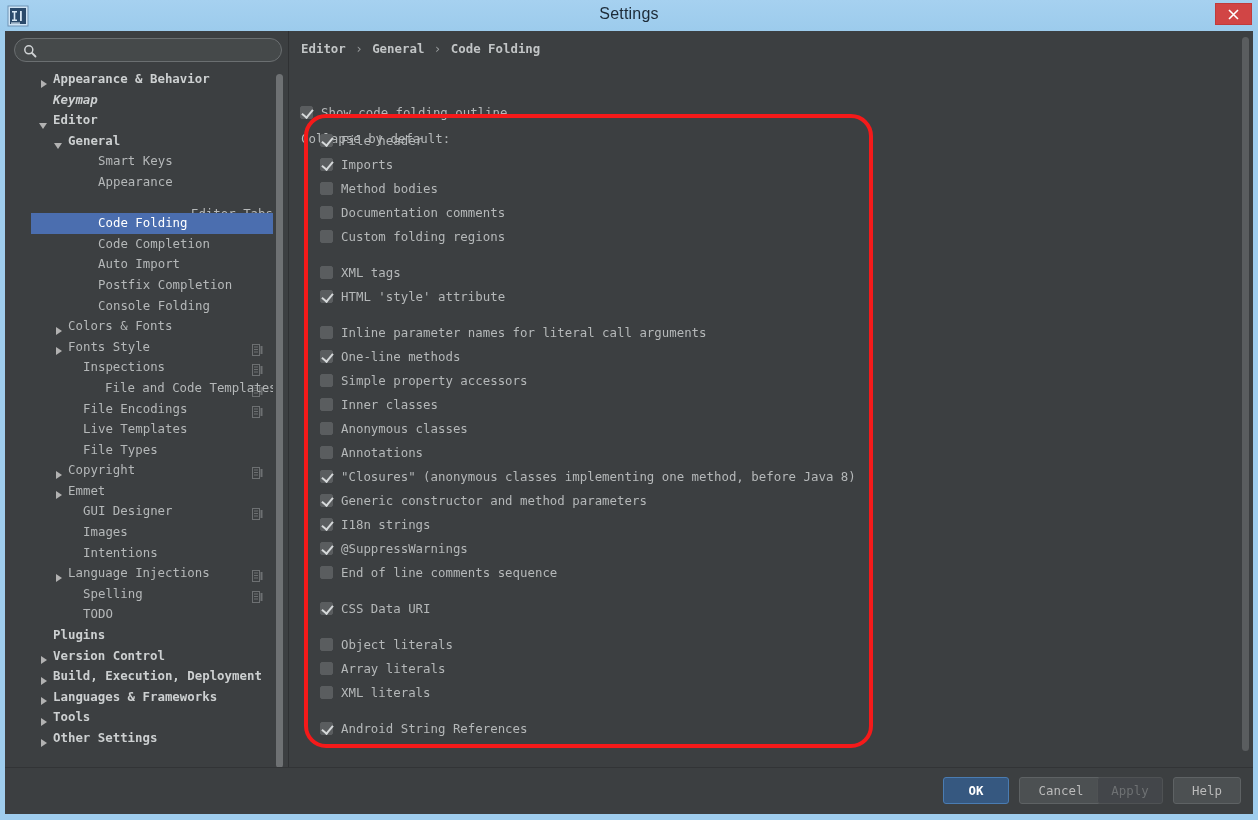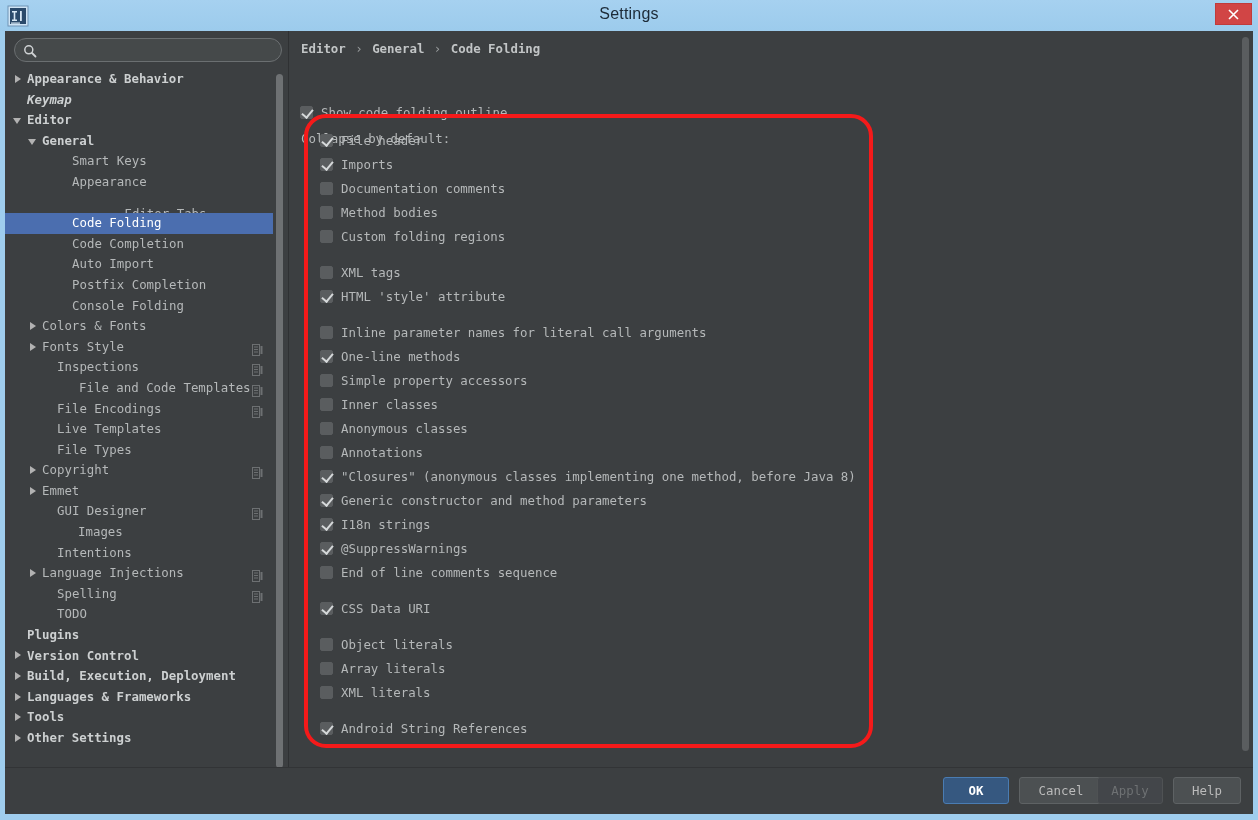--- a/index.html
+++ b/index.html
@@ -98,23 +98,24 @@
   .tree {
     position: absolute;
     left: 0px; top: 38px;
     width: 268px; height: 680px;
     overflow: hidden;
   }
   .tree-row {
     position: relative;
     height: 20.6px;
     display: flex;
-    align-items: center;
+    align-items: flex-end;
     cursor: default;
     white-space: nowrap;
+    margin-left: 26px;
   }
   .tree-row.selected { background: #4b6eaf; }
   .tw {
     width: 11px; height: 11px;
     margin-right: 3px;
     flex: 0 0 auto;
     position: relative;
   }
   .tw.right::before {
     content: "";
@@ -462,21 +463,21 @@
             <span class="tw"></span>
             <span class="tree-label">GUI Designer</span>
             <span class="scope-icon"><svg width="11" height="12" viewBox="0 0 11 12">
                 <rect x="0.5" y="0.5" width="7" height="11" fill="none" stroke="#a9acae"></rect>
                 <rect x="2" y="2.5" width="4" height="1" fill="#a9acae"></rect>
                 <rect x="2" y="5" width="4" height="1" fill="#a9acae"></rect>
                 <rect x="2" y="7.5" width="4" height="1" fill="#a9acae"></rect>
                 <rect x="8.5" y="2" width="2" height="8" fill="#a9acae"></rect>
               </svg></span>
           </div>
-          <div class="tree-row" style="padding-left: 38px; gap: 21px;">
+          <div class="tree-row" style="padding-left: 38px;">
             <span class="tw"></span>
             <span class="tree-label">Images</span>
           </div>
           <div class="tree-row" style="padding-left: 38px;">
             <span class="tw"></span>
             <span class="tree-label">Intentions</span>
           </div>
           <div class="tree-row" style="padding-left: 23px;">
             <span class="tw right"></span>
             <span class="tree-label">Language Injections</span>
@@ -553,25 +554,25 @@
           <div class="fold-item">
             <span class="cb on"></span>
             <span class="cb-label">File header</span>
           </div>
           <div class="fold-item">
             <span class="cb on"></span>
             <span class="cb-label">Imports</span>
           </div>
           <div class="fold-item">
             <span class="cb off"></span>
+            <span class="cb-label">Method bodies</span>
+          </div>
+          <div class="fold-item">
+            <span class="cb off"></span>
             <span class="cb-label">Documentation comments</span>
-          </div>
-          <div class="fold-item">
-            <span class="cb off"></span>
-            <span class="cb-label">Method bodies</span>
           </div>
           <div class="fold-item">
             <span class="cb off"></span>
             <span class="cb-label">Custom folding regions</span>
           </div>
           <div class="fold-gap"></div>
           <div class="fold-item">
             <span class="cb off"></span>
             <span class="cb-label">XML tags</span>
           </div>

